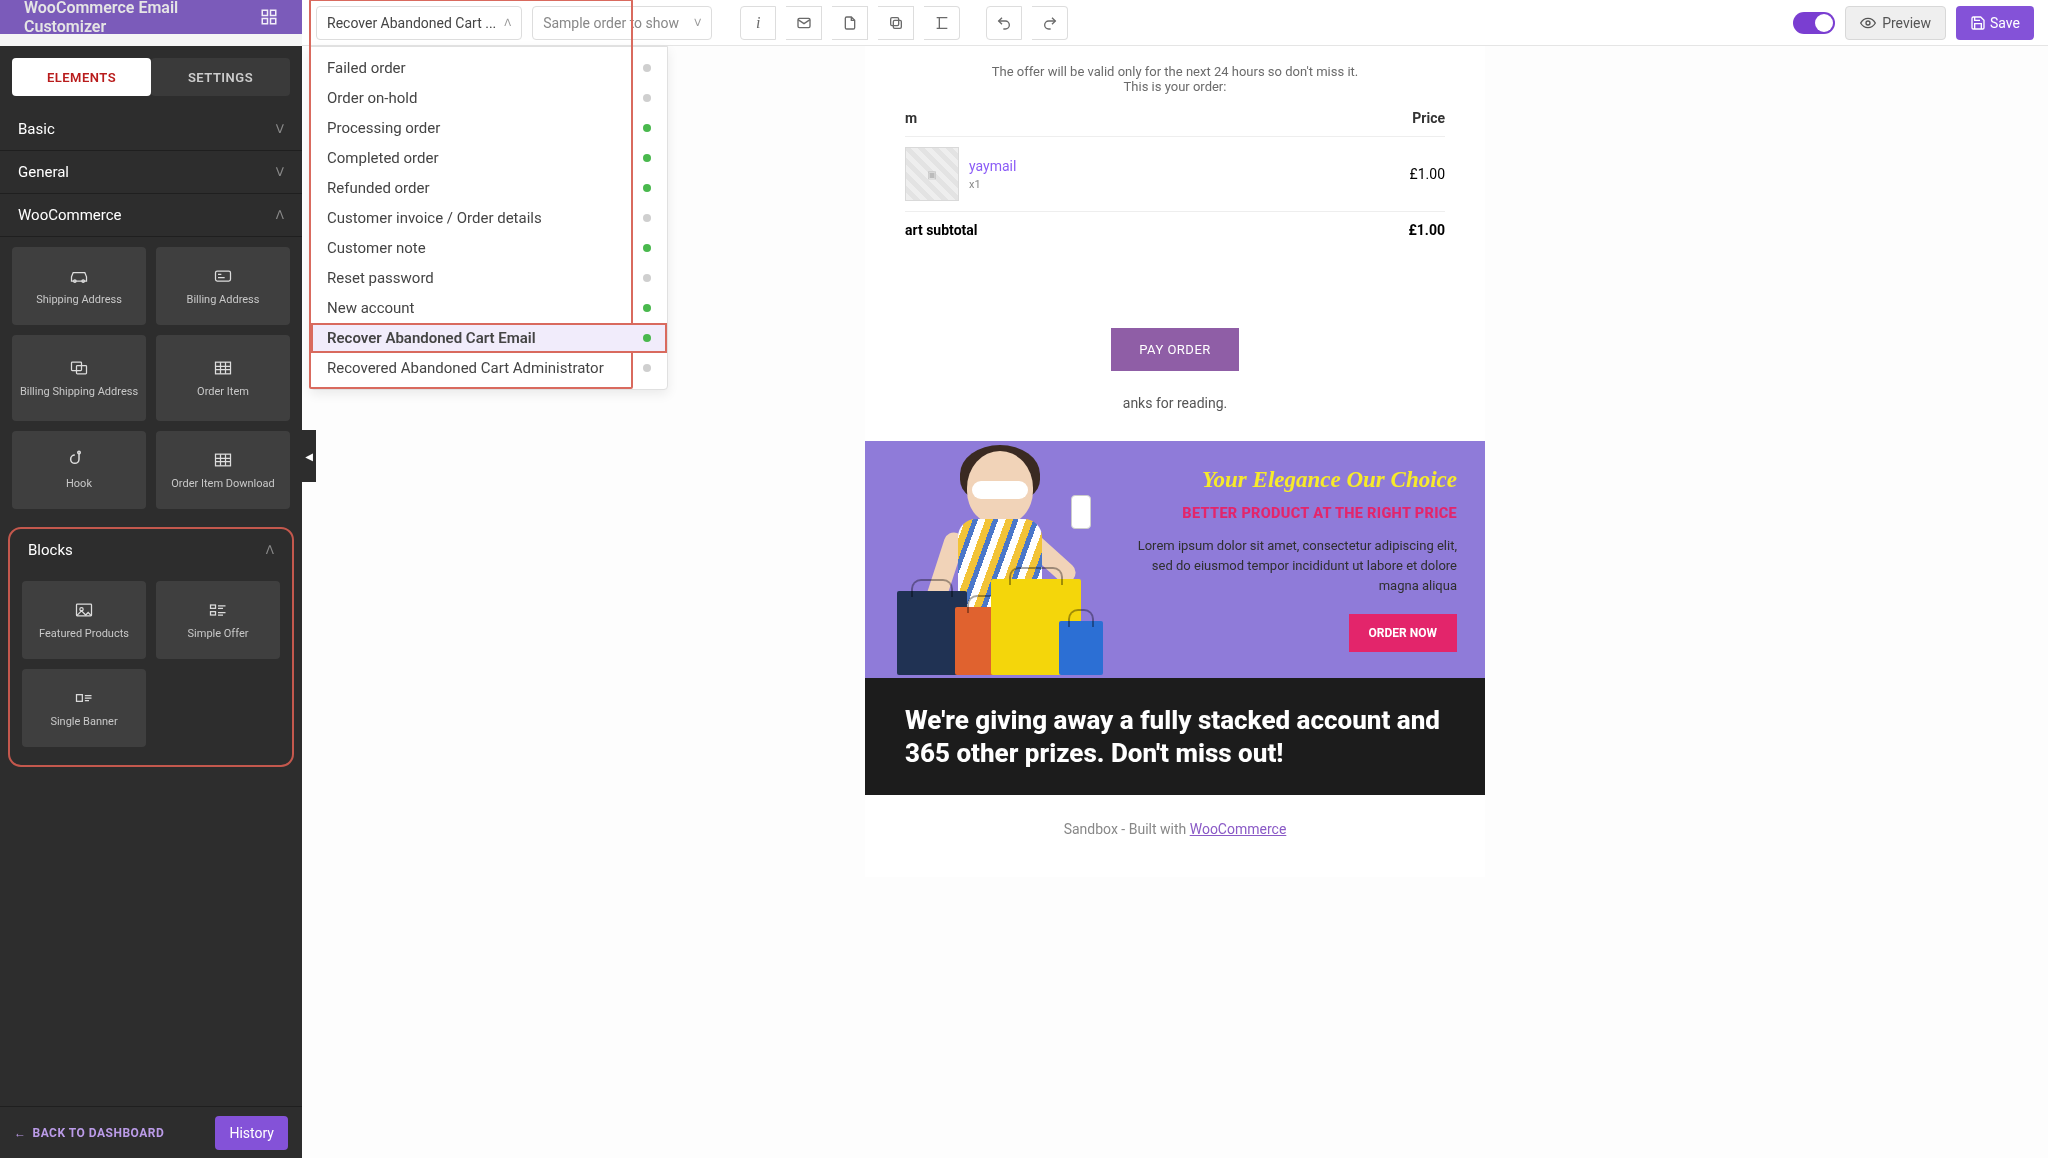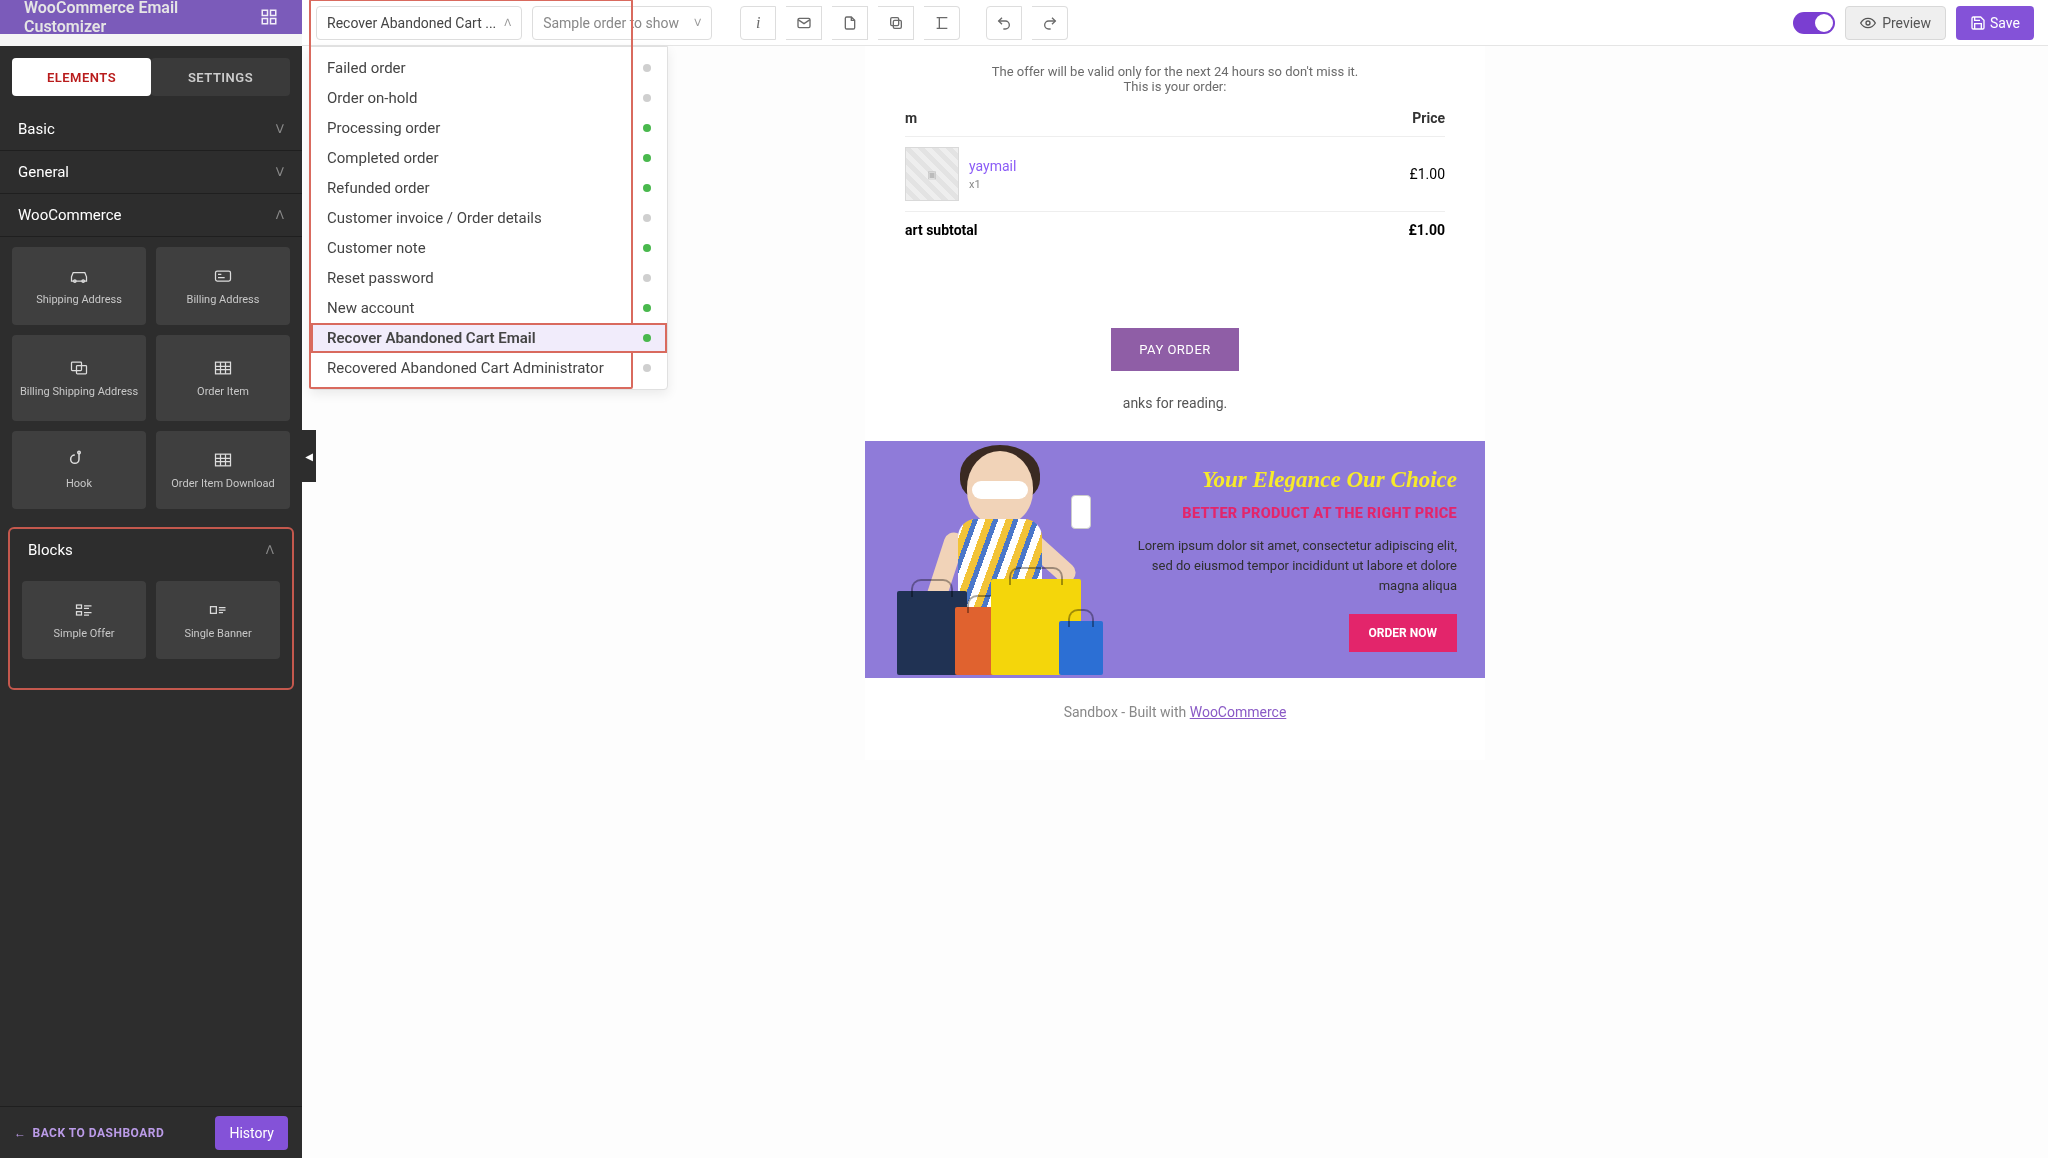--- a/index.html
+++ b/index.html
@@ -92,21 +92,21 @@
   display: grid; grid-template-columns: 1fr 1fr; gap: 10px; padding: 10px 12px;
 }
 .tile {
   background: #3f3f3f; border-radius: 4px; height: 78px;
   display: flex; flex-direction: column; align-items: center; justify-content: center;
   gap: 6px; cursor: grab; color: #c8c8c8;
 }
 .tile.tall { height: 86px; }
 .tile .tlabel { font-size: 11px; text-align: center; line-height: 1.3; }
 .tile .ticon { height: 22px; display: flex; align-items: center; justify-content: center; color: #ddd; }
-.blocks-wrap { border: 2px solid #c4584d; margin: 8px; border-radius: 6px; padding-bottom: 19px; }
+.blocks-wrap { border: 2px solid #c4584d; margin: 8px; border-radius: 13px; padding-bottom: 8px; }
 .footer-bar {
   margin-top: auto; height: 52px; display: flex; align-items: center;
   padding: 0 14px; gap: 10px; border-top: 1px solid #1f1f1f;
 }
 .back-link { color: #bb9be8; font-size: 12px; font-weight: 700; letter-spacing: .5px; cursor: pointer; display: flex; align-items: center; gap: 6px; }
 .history-btn { margin-left: auto; background: #8452d8; color: #fff; border: none; height: 34px; padding: 0 14px; border-radius: 4px; font-size: 14px; cursor: pointer; }
 
 
 .dropdown-menu {
   position: absolute; left: 310px; top: 46px; width: 358px;
@@ -348,20 +348,30 @@
 
   <div class="blocks-wrap">
     <div class="accordion" style="border-bottom:none;">
       <span>Blocks</span>
       <span class="chev2">ᐱ</span>
     </div>
     <div class="grid">
       <div class="tile">
         <div class="ticon">
             <svg width="26" height="20" viewBox="0 0 24 24" fill="none" stroke="currentColor" stroke-width="1.5">
+              <rect x="3" y="5" width="18" height="14" rx="1"></rect>
+              <circle cx="9" cy="11" r="2"></circle>
+              <path d="M3 19l6-6 5 5 3-3 4 4"></path>
+            </svg>
+          </div>
+        <div class="tlabel">Featured Products</div>
+      </div>
+      <div class="tile">
+        <div class="ticon">
+            <svg width="26" height="20" viewBox="0 0 24 24" fill="none" stroke="currentColor" stroke-width="1.5">
               <rect x="3" y="6" width="6" height="4"></rect>
               <path d="M12 7h9M12 10h6"></path>
               <rect x="3" y="14" width="6" height="4"></rect>
               <path d="M12 15h9M12 18h6"></path>
             </svg>
           </div>
         <div class="tlabel">Simple Offer</div>
       </div>
       <div class="tile">
         <div class="ticon">
@@ -482,17 +492,20 @@
             <div class="bag b4"></div>
         </div>
       </div>
       <div class="banner-txt">
         <div class="bh1">Your Elegance Our Choice</div>
         <div class="bh2">BETTER PRODUCT AT THE RIGHT PRICE</div>
         <div class="bp">Lorem ipsum dolor sit amet, consectetur adipiscing elit, sed do eiusmod tempor incididunt ut labore et dolore magna aliqua</div>
         <button class="order-now">ORDER NOW</button>
       </div>
     </div>
+    <div class="dark-strip">
+      <h2>We're giving away a fully stacked account and 365 other prizes. Don't miss out!</h2>
+    </div>
     <div class="footer-credit">
       <span>Sandbox - Built with </span><a href="#">WooCommerce</a>
     </div>
   </div>
 </div>
 
 </body></html>

